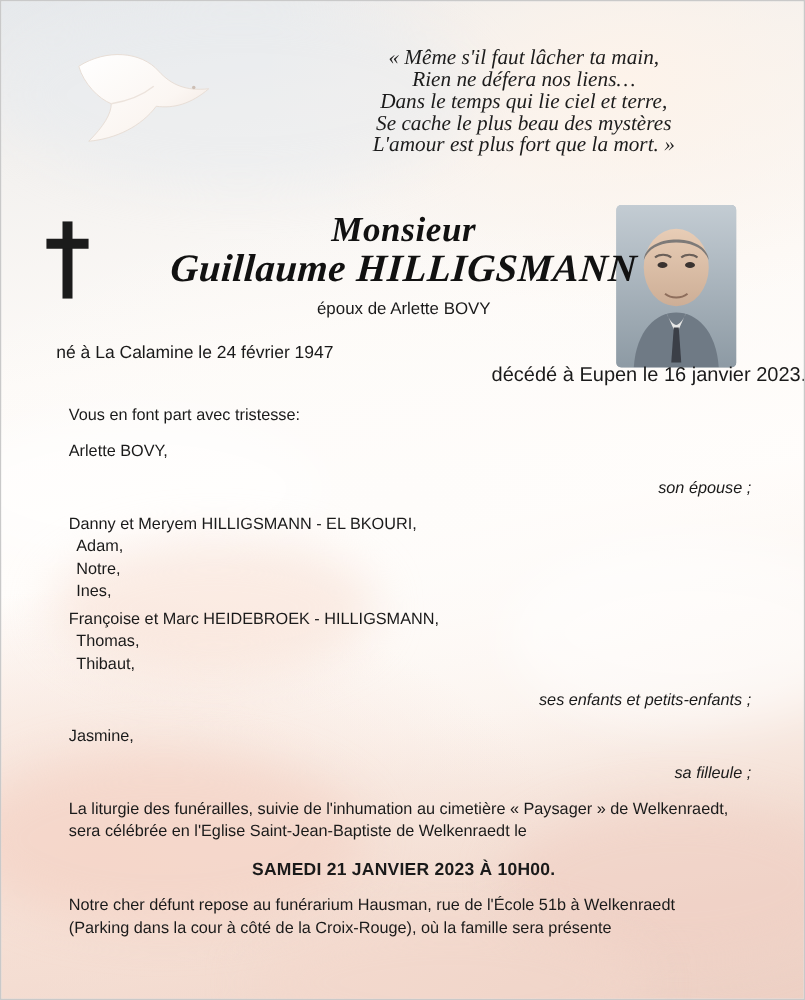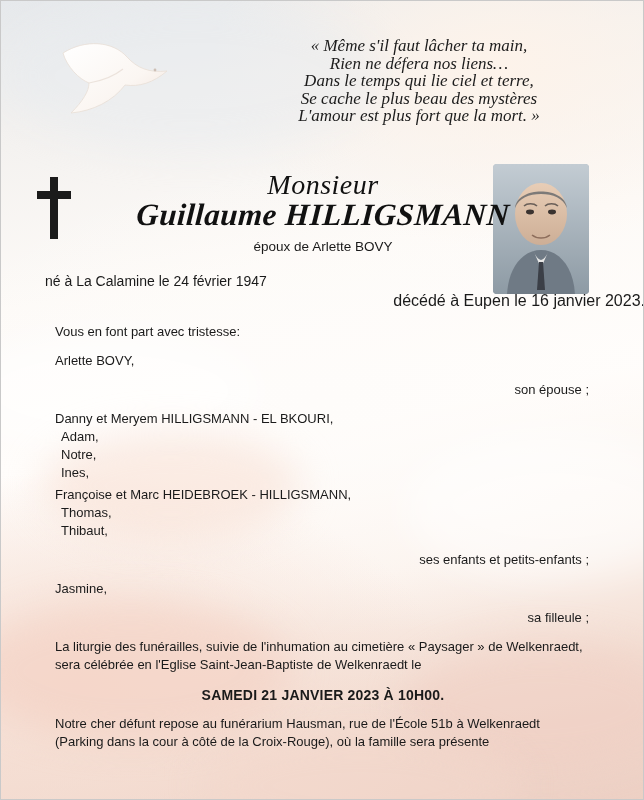--- a/index.html
+++ b/index.html
@@ -76,21 +76,21 @@
   }
 
   
   .title-monsieur {
     position: absolute;
     left: 0; top: 168px;
     width: 644px;
     text-align: center;
     font-family: "Liberation Serif", serif;
     font-style: italic;
-    font-weight: normal;
+    font-weight: bold;
     font-size: 28px;
     letter-spacing: 0.5px;
     color: #111;
   }
   .title-name {
     position: absolute;
     left: 0; top: 196px;
     width: 644px;
     text-align: center;
     font-family: "Liberation Serif", serif;
@@ -149,22 +149,23 @@
   }
   .row {
     position: relative;
     padding: 0 56px 0 54px;
     min-height: 18px;
   }
   .row.gap { margin-top: 11px; }
   .row.small-gap { margin-top: 4px; }
   .right-label {
     position: absolute;
-    right: 56px;
+    right: 44px;
     top: 0;
+    font-style: italic;
   }
   .indent1 { padding-left: 60px; }
 
   .para {
     padding: 0 56px 0 54px;
     margin-top: 11px;
     font-size: 13px;
     line-height: 18px;
   }
   .center-bold {

